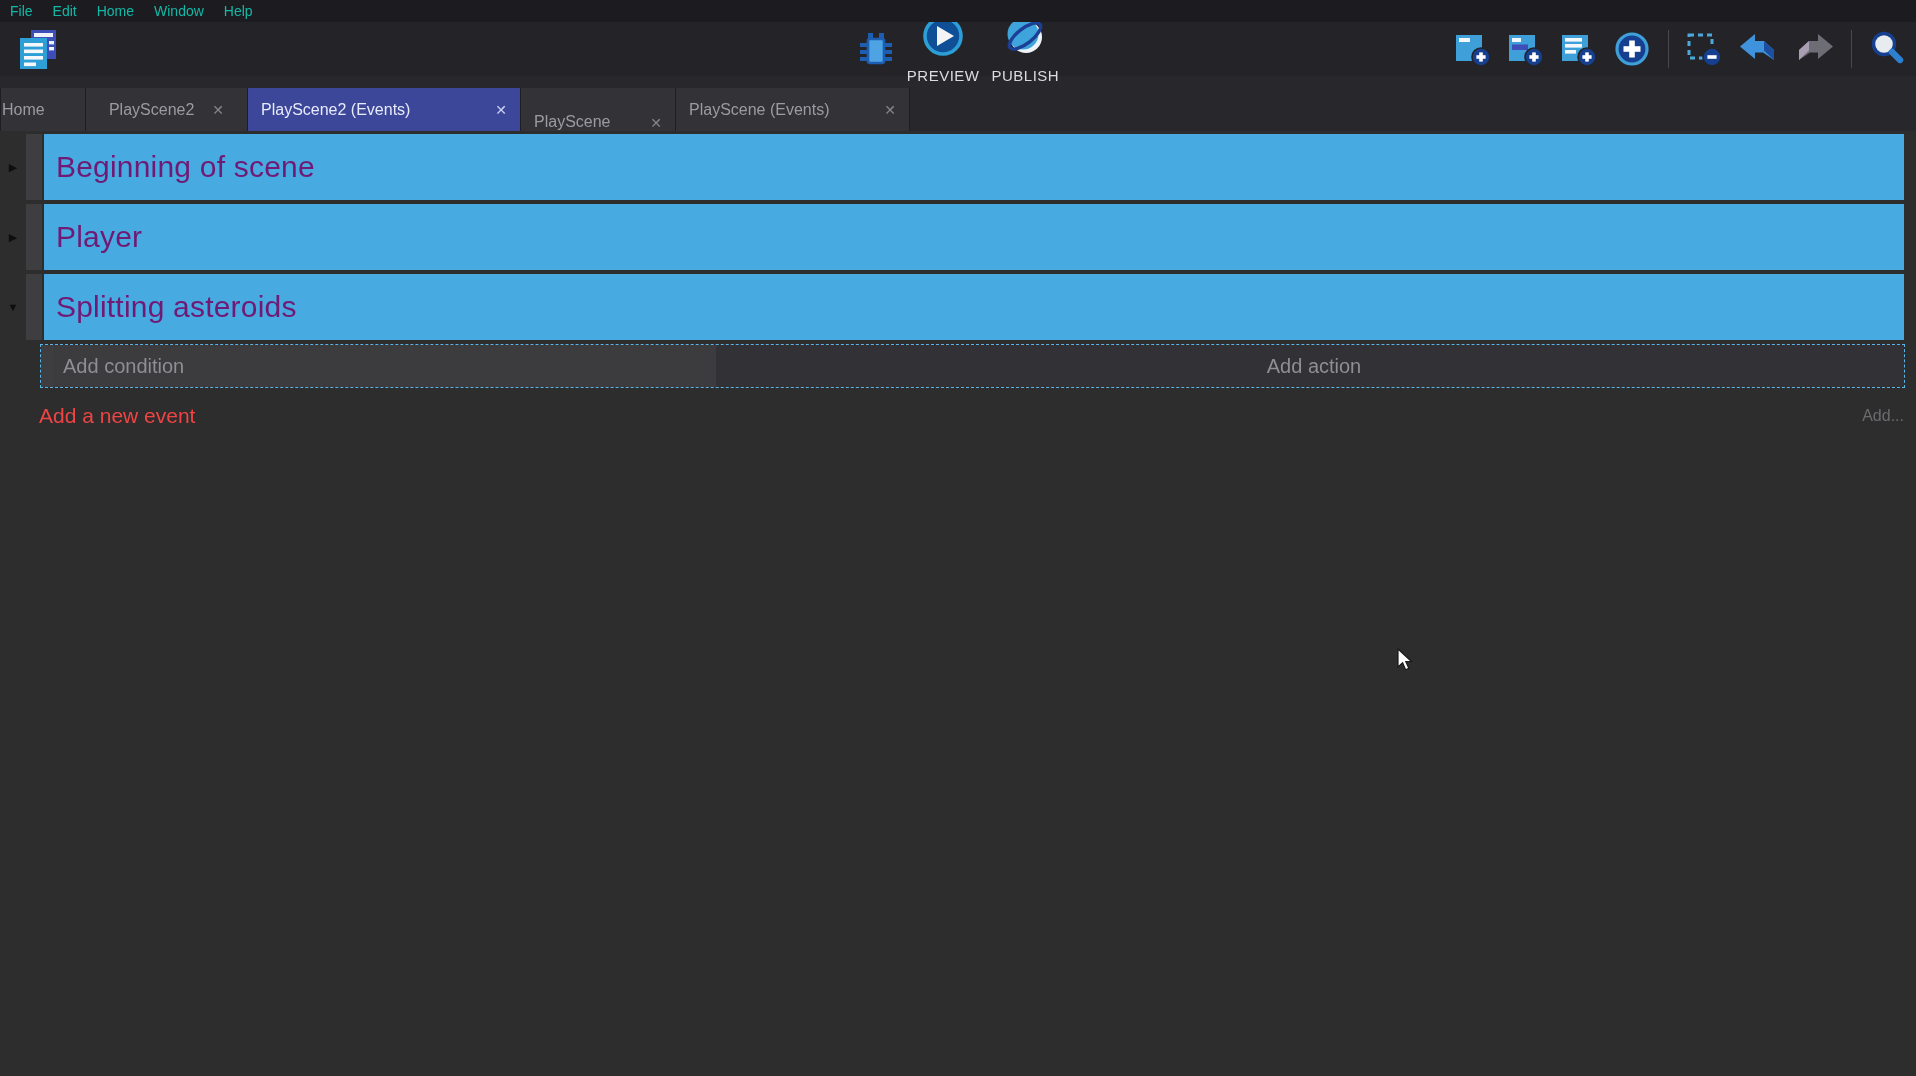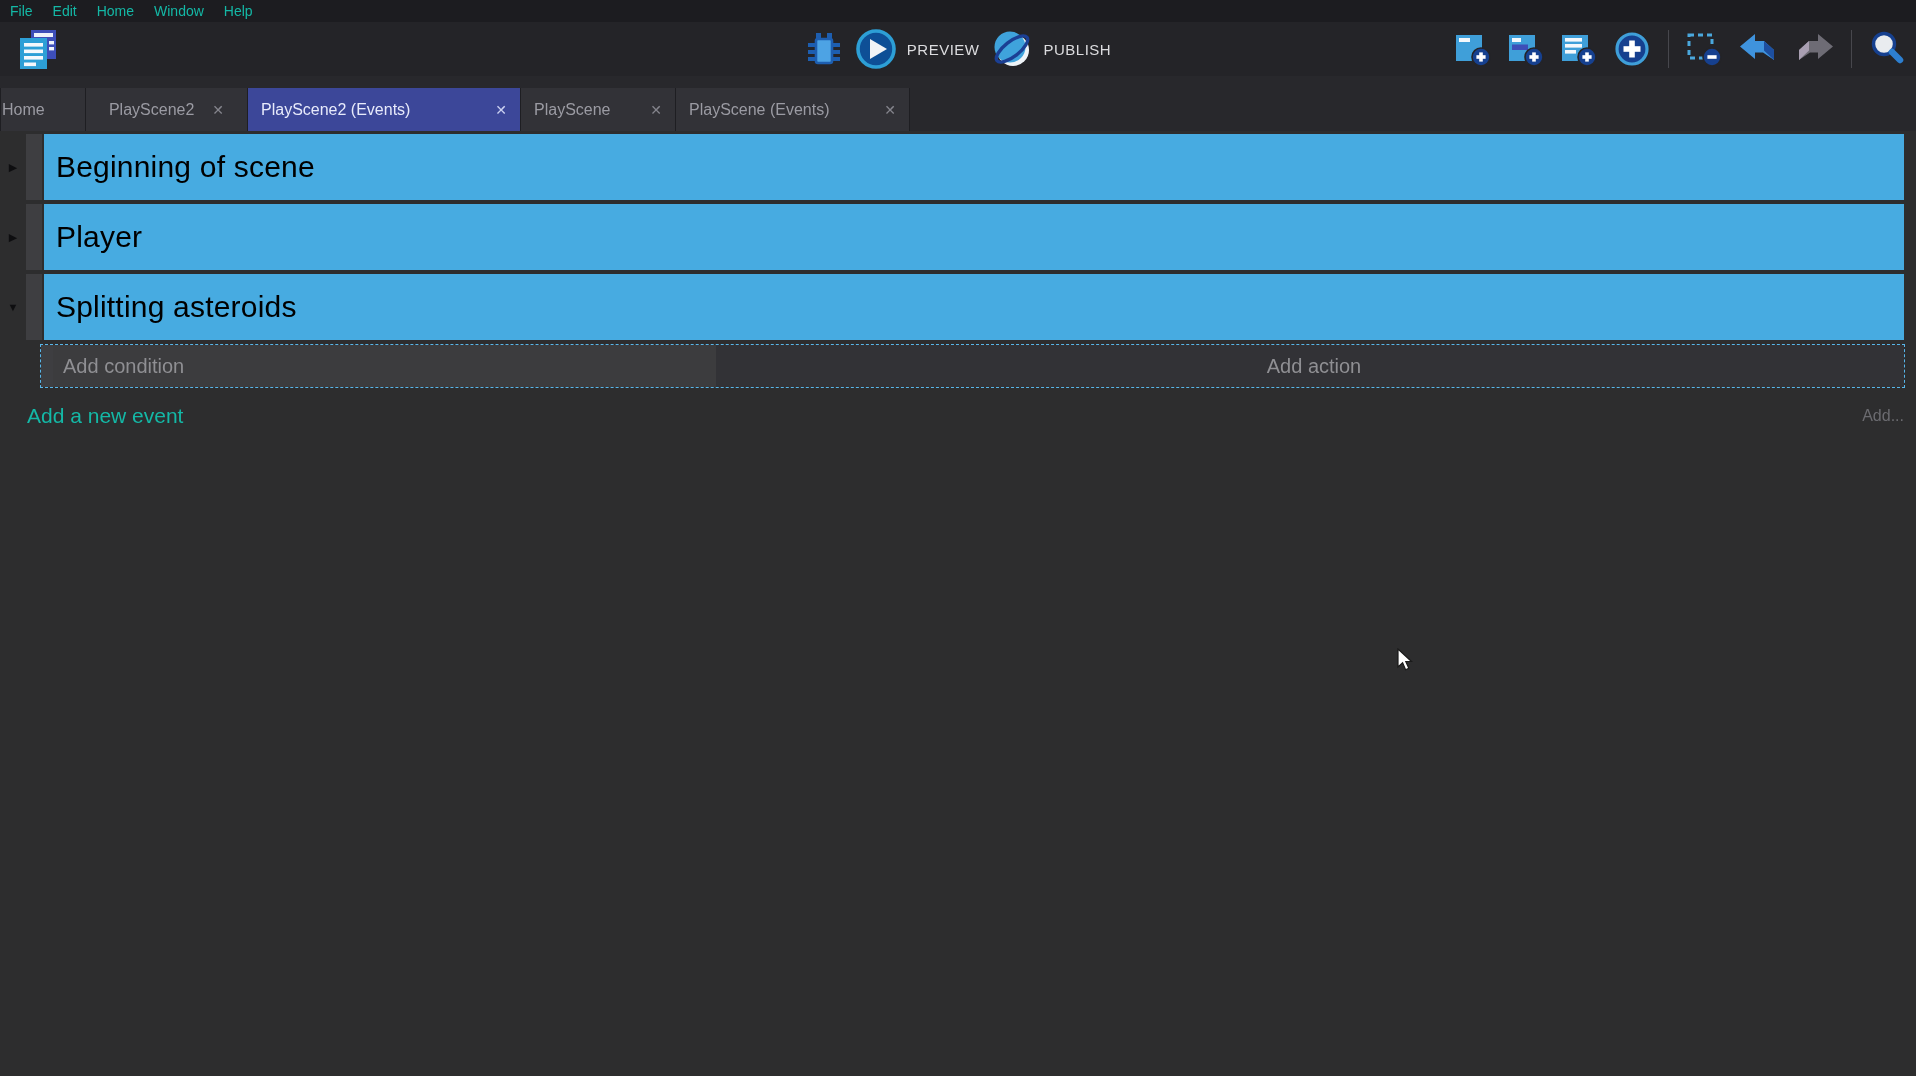--- a/index.html
+++ b/index.html
@@ -26,58 +26,58 @@
   }
   .tb-left { position:absolute; left:18px; top:7px; }
   .tb-center {
     position:absolute; left:0; right:0; top:0; height:54px;
     display:flex; justify-content:center; align-items:center; gap:12px;
   }
   .tb-right {
     position:absolute; right:8px; top:0; height:54px;
     display:flex; align-items:center; gap:13px;
   }
-  .tb-btn { display:flex; align-items:center; gap:10px; background:none; border:none; cursor:pointer; padding:0; }
+  .tb-btn { display:flex; align-items:center; gap:10px; background:none; border:none; cursor:pointer; padding:0;flex-direction:column; }
   .tb-label { color:#dcdcdf; font-size:15px; letter-spacing:0.5px; }
   .tb-div { width:1px; height:38px; background:#47474d; margin:0 3px; }
   .icon { display:inline-flex; line-height:0; }
 
   
   .tabbar {
     position:absolute; top:76px; left:0; right:0; height:55px;
     background:#28282c; display:flex; align-items:flex-end; z-index:3;
   }
   .tab {
     height:43px; display:flex; align-items:center; justify-content:space-between;
     padding:0 13px; background:#323237; border-right:1px solid #1e1e22;
     font-size:16px; color:#9b9ba3; cursor:pointer; overflow:hidden; white-space:nowrap;
   }
   .tab.first { width:86px; padding-left:1px; justify-content:flex-start; border-left:1px solid #1e1e22; }
-  .tab.w2 { width:162px;justify-content:center; } .tab.w3 { width:273px;text-align:right; } .tab.w4 { width:155px; } .tab.w5 { width:234px; }
+  .tab.w2 { width:162px;justify-content:center; } .tab.w3 { width:273px;text-align:right; } .tab.w4 { width:155px;align-items:flex-end; } .tab.w5 { width:234px; }
   .tab.active { background:#3c4799; color:#e7eafb; }
   .tab .close { font-size:14px; color:#85858d; margin-left:18px; }
   .tab.active .close { color:#ccd2f2; }
 
   
   .content { position:absolute; top:131px; left:0; right:0; bottom:0; background:#2d2d2e; }
 
   .group-row { position:absolute; left:0; right:12px; height:66px; }
   .row1 { top:3px; } .row2 { top:73px; } .row3 { top:143px; }
   .group-arrow {
     position:absolute; left:4px; top:0; bottom:0; width:18px;
     display:flex; align-items:center; justify-content:center;
     color:#0e0e10; font-size:11px; cursor:pointer;
   }
   .group-handle { position:absolute; left:26px; top:0; bottom:0; width:16px; background:#3e3e41; cursor:grab; }
   .group-bar {
     position:absolute; left:44px; right:0; top:0; bottom:0;
     background:#47abe1; display:flex; align-items:center; padding-left:12px;
     cursor:pointer;
   }
-  .group-title { color:#000000; font-size:30px; font-weight:300; letter-spacing:0.2px; }
+  .group-title { color:#701a75; font-size:30px; font-weight:300; letter-spacing:0.2px; }
 
   .selection-frame {
     position:absolute; left:40px; right:11px; top:213px; height:44px;
     border:1px dashed #58b5e8; display:flex; cursor:pointer;
   }
   .sub-handle { width:12px; background:#3e3e41; }
   .cond-panel {
     width:663px; background:#3c3c3e; display:flex; align-items:center;
     padding-left:10px;
   }
@@ -85,21 +85,21 @@
     flex:1; background:#323236; display:flex; align-items:center;
     padding-left:8px;
     justify-content:center;
   }
   .placeholder-text { color:#8f8f93; font-size:20px; font-weight:300; }
 
   .add-event-row {
     position:absolute; left:0; right:12px; top:265px; height:40px;
     display:flex; align-items:center; justify-content:space-between;
   }
-  .add-new-event { margin-left:27px; color:#14b8a6; font-size:21px; font-weight:300; cursor:pointer; }
+  .add-new-event { margin-left:39px; color:#ef4444; font-size:21px; font-weight:300; cursor:pointer; }
   .add-ellipsis { color:#6b6b70; font-size:16px; font-weight:300; cursor:pointer; }
 
   
   .cursor { position:absolute; left:1397px; top:648px; z-index:50; pointer-events:none; }
 </style>
 </head>
 <body>
 
 <div class="menubar">
   <span class="menu-item">File</span>

